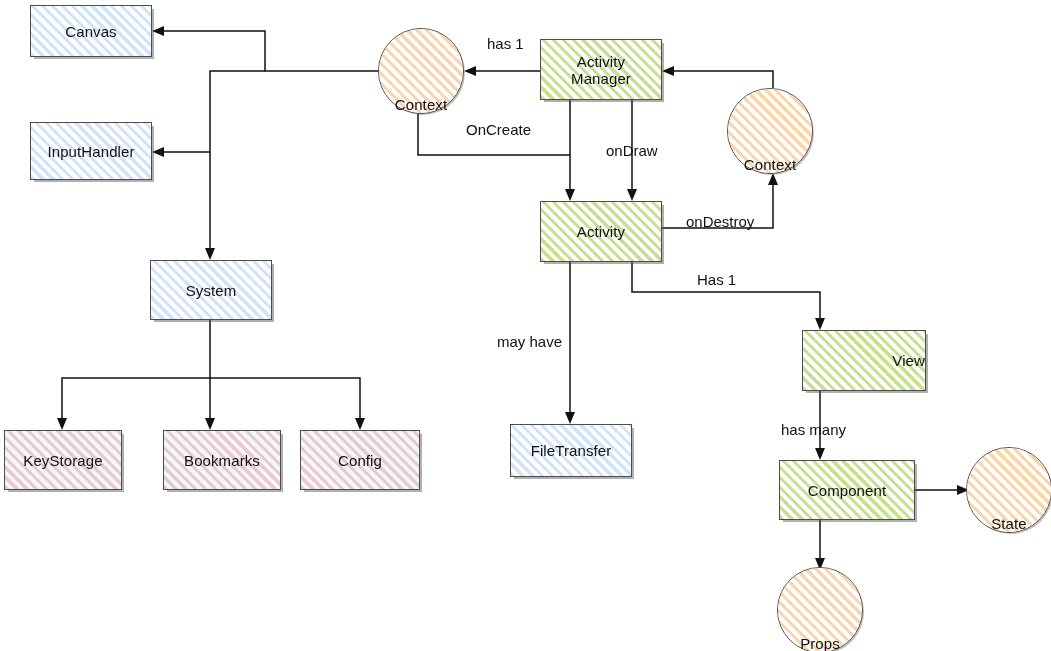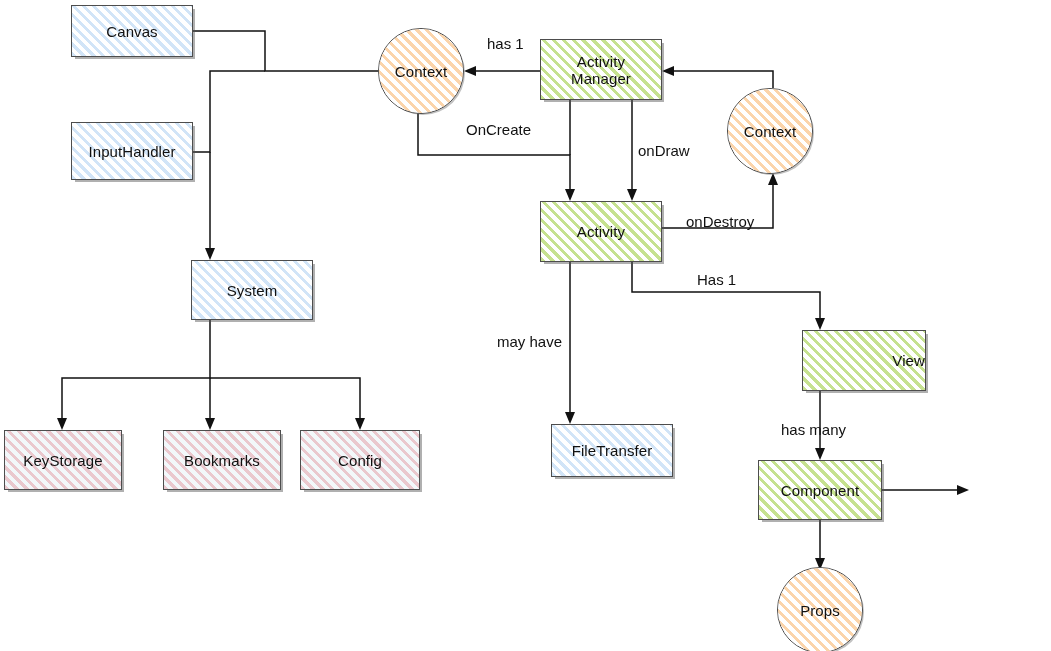--- a/index.html
+++ b/index.html
@@ -6,27 +6,27 @@
   body{font-family:"Liberation Sans",sans-serif;}
   #stage{position:relative;width:1051px;height:651px;overflow:hidden;background:#fff;}
   #wires{position:absolute;left:0;top:0;width:1051px;height:651px;}
   .node{position:absolute;box-sizing:border-box;display:flex;align-items:center;justify-content:center;text-align:center;}
   .node .lbl{position:relative;z-index:3;color:#111111;font-size:15px;line-height:17px;letter-spacing:.1px;}
   .box{border:1.6px solid #4d4d4d;box-shadow:3px 3px 0 -1px rgba(80,80,80,.45);}
   .box::before{content:"";position:absolute;left:0;top:0;right:0;bottom:0;z-index:1;}
   .circle{border-radius:50%;border:1.9px solid #4a4a4a;box-shadow:2px 2px 0 -1px rgba(80,80,80,.35);}
   .circle::before{content:"";position:absolute;left:0;top:0;right:0;bottom:0;z-index:1;border-radius:50%;}
 
-  .fill-blue{background:#ffffff;margin-left:41px;}
+  .fill-blue{background:#ffffff;}
   .fill-blue::before{background:repeating-linear-gradient(45deg,#cfe3f7 0 3px,#ffffff 3px 7px);opacity:.95;}
   .fill-green{background:#ffffff;}
   .fill-green::before{background:repeating-linear-gradient(45deg,#c3e08a 0 3px,#ffffff 3px 7px);opacity:.95;}
   .fill-pink{background:#0369a1;}
   .fill-pink::before{background:repeating-linear-gradient(45deg,#f6cdd0 0 3px,#ffffff 3px 7px);opacity:.95;}
-  .fill-orange{background:#ffffff;}
+  .fill-orange{background:#ffffff;align-items:flex-end;}
   .fill-orange::before{background:repeating-linear-gradient(45deg,#fbd2a6 0 3px,#ffffff 3px 7px);opacity:.95;}
 
   .edge-label{position:absolute;z-index:4;color:#111111;font-size:15px;line-height:16px;white-space:nowrap;background:transparent;}
   svg line,svg path,svg polyline{stroke:#111111;stroke-width:1.5px;fill:none;}
   svg polygon.head{fill:#111111;stroke:none;}
 </style>
 </head>
 <body>
 
 <div id="stage">
@@ -160,34 +160,37 @@
   </div>
 
   <div class="node box fill-blue" style="left:510px;top:424px;width:122px;height:53px;">
     <span class="lbl">FileTransfer</span>
   </div>
 
   <div class="node box fill-green" style="left:802px;top:330px;width:124px;height:61px;justify-content:flex-end;">
     <span class="lbl">View</span>
   </div>
 
-  <div class="node box fill-green" style="left:758px;top:460px;width:124px;height:60px;">
+  <div class="node box fill-green" style="left:779px;top:460px;width:136px;height:60px;">
     <span class="lbl">Component</span>
   </div>
 
+  <div class="node circle fill-orange" style="left:966px;top:447px;width:86px;height:86px;">
+    <span class="lbl">State</span>
+  </div>
 
   <div class="node circle fill-orange" style="left:777px;top:567px;width:86px;height:86px;">
     <span class="lbl">Props</span>
   </div>
 
   <div class="edge-label" style="left:487px;top:36px;">has 1</div>
 
   <div class="edge-label" style="left:466px;top:122px;">OnCreate</div>
 
-  <div class="edge-label" style="left:638px;top:143px;">onDraw</div>
+  <div class="edge-label" style="left:606px;top:143px;">onDraw</div>
 
   <div class="edge-label" style="left:686px;top:214px;">onDestroy</div>
 
   <div class="edge-label" style="left:497px;top:334px;">may have</div>
 
   <div class="edge-label" style="left:697px;top:272px;">Has 1</div>
 
   <div class="edge-label" style="left:781px;top:422px;">has many</div>
 
 </div>

